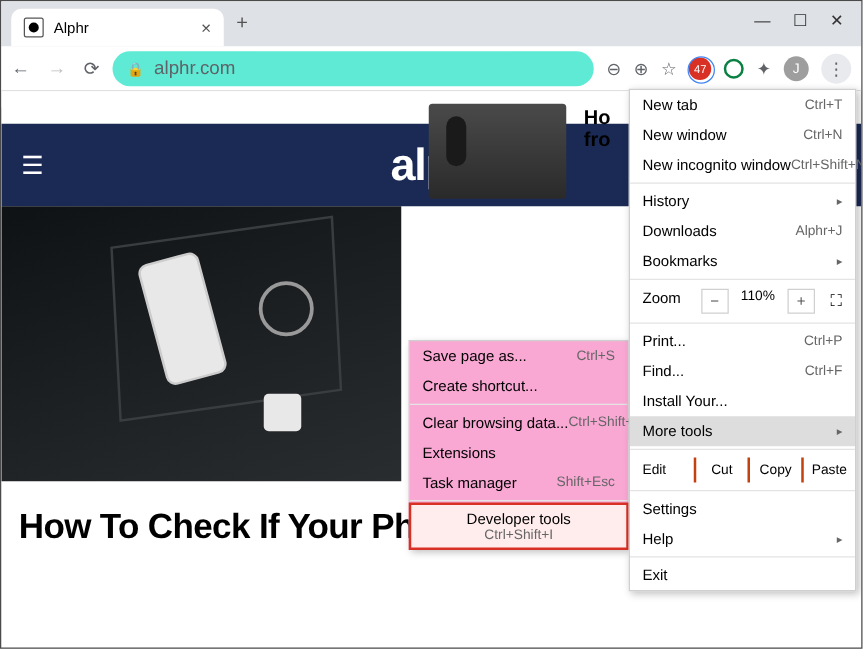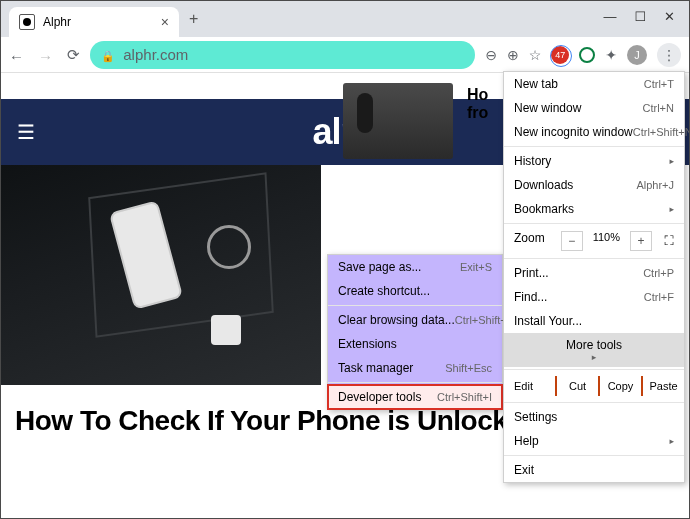--- a/index.html
+++ b/index.html
@@ -56,28 +56,28 @@
 .menu .sc { color: #666; font-size: 11px; }
 .menu .arrow { color: #666; font-size: 9px; }
 .menu .zoomrow { display: flex; padding: 5px 4px 5px 10px; gap: 6px; }
 .menu .zbtn { width: 22px; height: 20px; border: 1px solid #d0d0d0; display: flex; align-items: center; justify-content: center; font-size: 12px; color: #555; }
 .menu .zval { font-size: 11px; margin: 0 4px; }
 .menu .full { width: 22px; height: 20px; display: flex; align-items: center; justify-content: center; font-size: 13px; }
 .menu .editrow { display: flex; padding: 4px 0; }
 .menu .editrow div { flex: 1; text-align: center; font-size: 11px; padding: 4px 0; border-right: 2px solid #c2410c; }
 .menu .editrow div:first-child { text-align: left; padding-left: 10px; }
 .menu .editrow div:last-child { border-right: none; }
-.menu .row.hl { background: #dddddd; flex-direction: column; }
-
-
-.submenu { position: absolute; right: 186px; top: 253px; width: 176px; background: #c4b5fd; border: 1px solid #cfcfcf; box-shadow: 2px 2px 6px rgba(0,0,0,0.25); font-size: 12px; z-index: 19; }
+.menu .row.hl { background: #dddddd; }
+
+
+.submenu { position: absolute; right: 186px; top: 271px; width: 176px; background: #f9a8d4; border: 1px solid #cfcfcf; box-shadow: 2px 2px 6px rgba(0,0,0,0.25); font-size: 12px; z-index: 19; }
 .submenu .row { display: flex; align-items: center; padding: 5px 10px; justify-content: space-between; white-space: nowrap; }
 .submenu .sep { height: 1px; background: #e4e4e4; margin: 2px 0; }
 .submenu .sc { color: #666; font-size: 11px; }
-.submenu .row.hl2 { background: #ffecec; outline: 2px solid #d93025; outline-offset: -1px; }
+.submenu .row.hl2 { background: #ffecec; outline: 2px solid #d93025; outline-offset: -1px; flex-direction: column; }
 </style>
 </head>
 <body>
 
 <div class="titlebar">
   <div class="tab">
     <span class="favicon"></span>
     <span>Alphr</span>
     <span class="tab-close">×</span>
   </div>
@@ -222,21 +222,21 @@
     </div>
   <div class="sep"></div>
   <div class="row">
       <span>Exit</span>
     </div>
 </div>
 
 <div class="submenu">
   <div class="row">
       <span>Save page as...</span>
-      <span class="sc">Exit+S</span>
+      <span class="sc">Ctrl+S</span>
     </div>
   <div class="row">
       <span>Create shortcut...</span>
     </div>
   <div class="sep"></div>
   <div class="row">
       <span>Clear browsing data...</span>
       <span class="sc">Ctrl+Shift+Del</span>
     </div>
   <div class="row">

